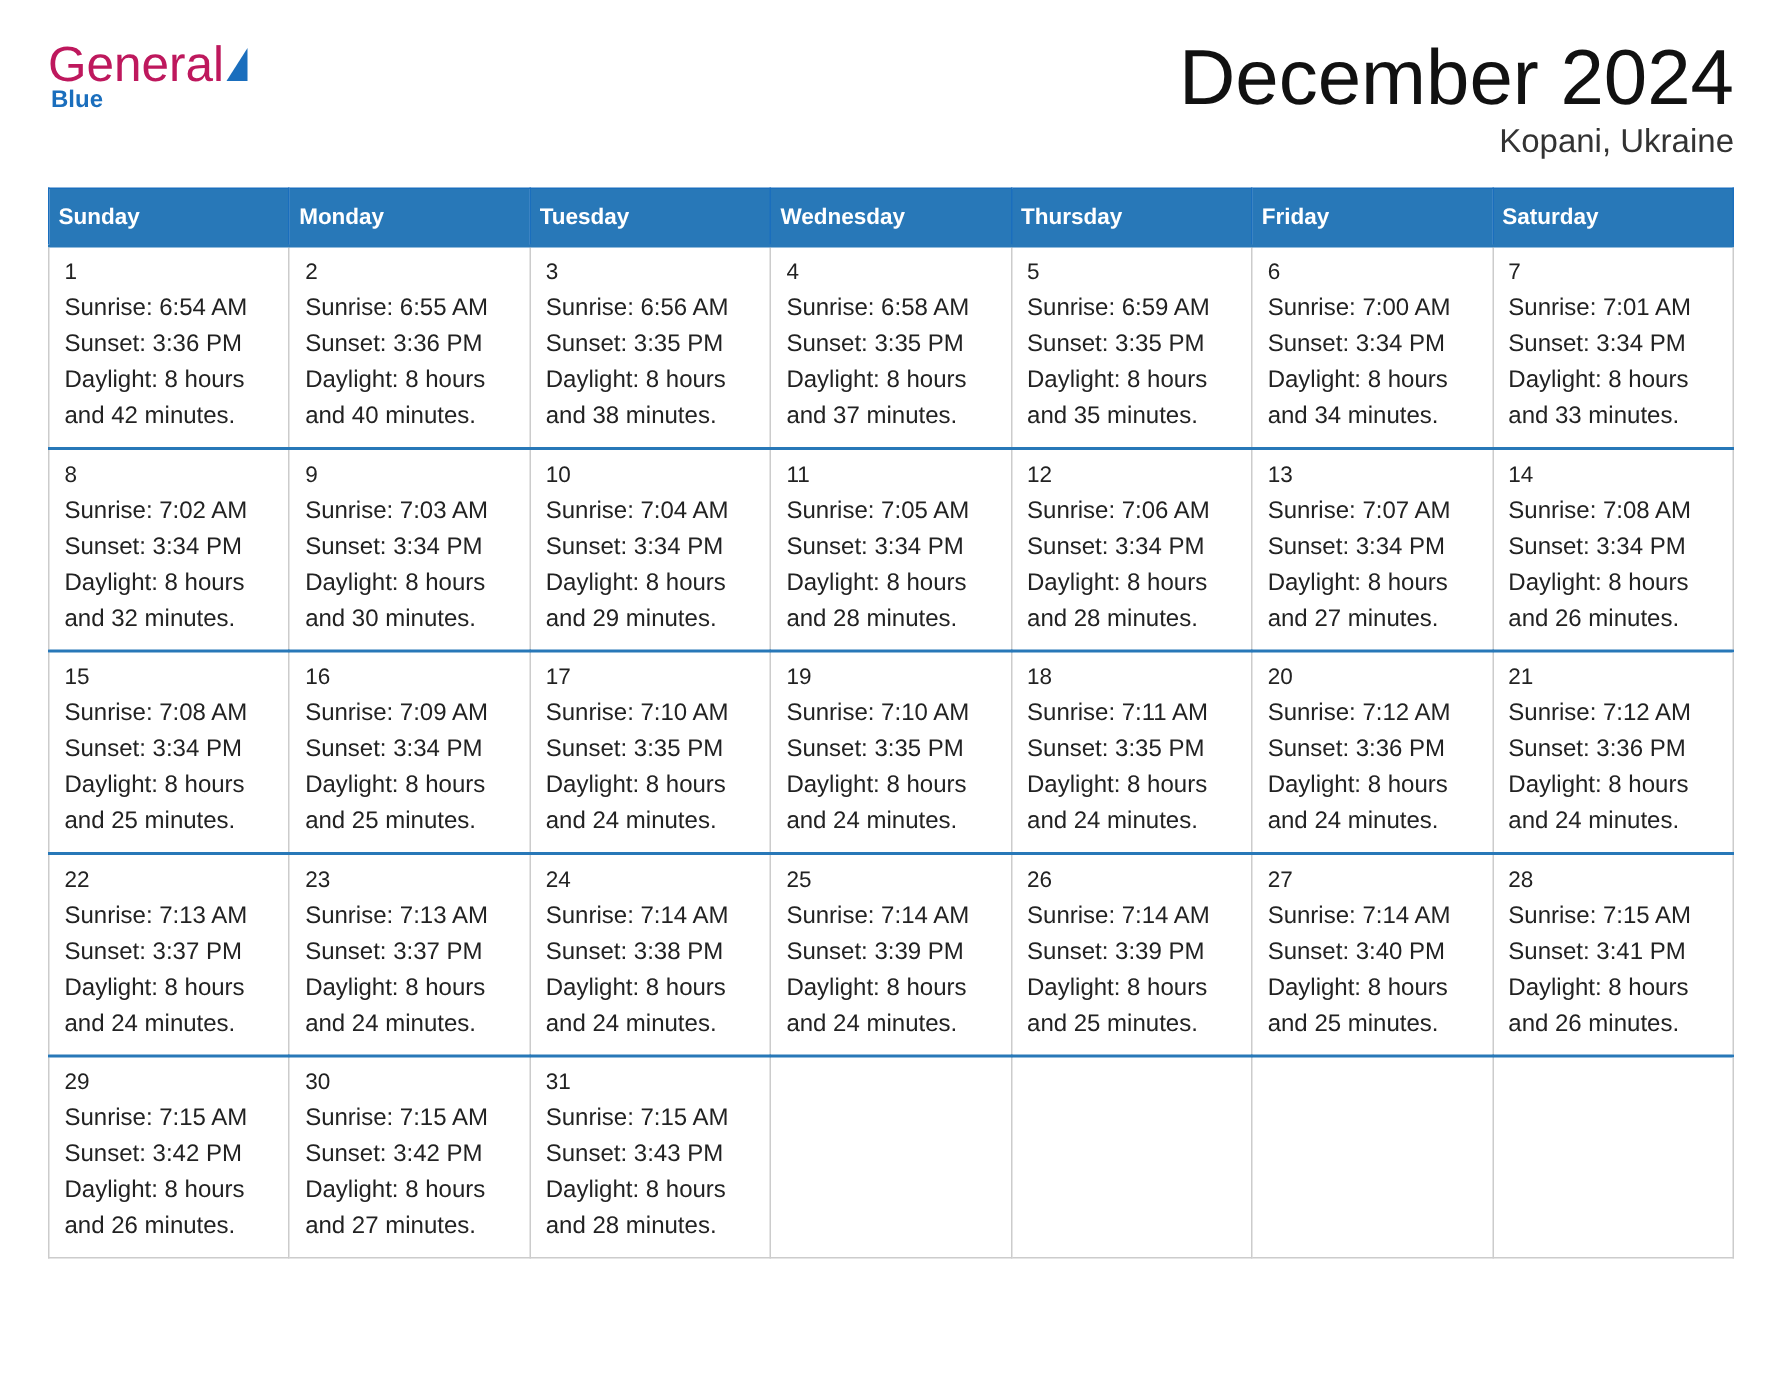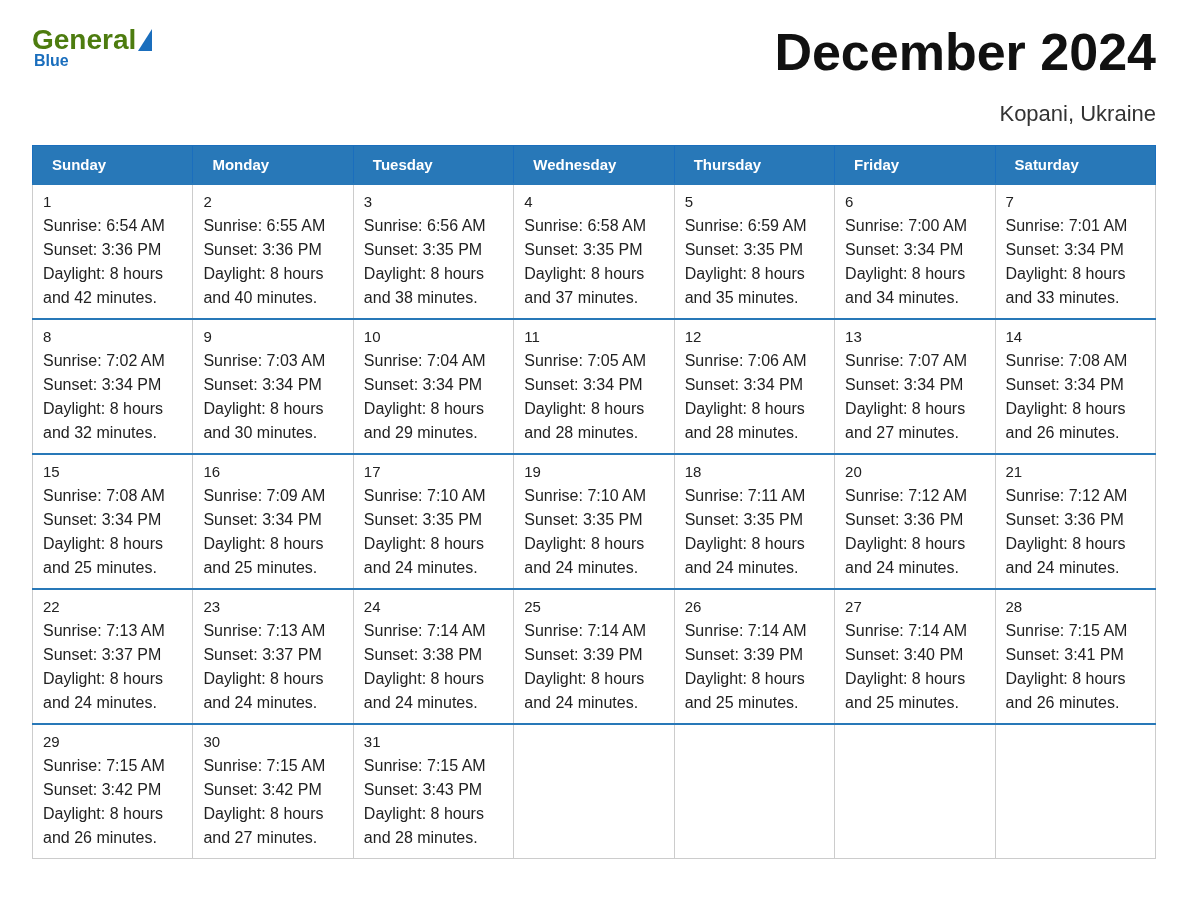--- a/index.html
+++ b/index.html
@@ -18,23 +18,23 @@
       margin-bottom: 18px;
     }
     .logo {
       display: flex;
       flex-direction: column;
       align-items: flex-start;
     }
     .logo-text {
       display: flex;
       align-items: center;
-      font-size: 28px;
-      font-weight: bold;
-      color: #4d7c0f;
+      font-size: 33px;
+      font-weight: normal;
+      color: #be185d;
     }
     .logo-triangle {
       width: 0;
       height: 0;
       border-left: 14px solid transparent;
       border-bottom: 22px solid #1a6ebd;
       display: inline-block;
       margin-left: 2px;
       vertical-align: middle;
     }
@@ -43,40 +43,40 @@
       font-size: 16px;
       font-weight: bold;
       margin-top: -4px;
       margin-left: 2px;
     }
     .title-area {
       text-align: right;
     }
     .page-title {
       font-size: 52px;
-      font-weight: bold;
+      font-weight: normal;
       color: #111;
       line-height: 1.1;
     }
     .subtitle {
       font-size: 22px;
       color: #333;
-      margin-top: 20px;
+      margin-top: 0;
     }
     table {
       width: 100%;
       border-collapse: collapse;
       margin-top: 4px;
     }
     thead tr th {
       background-color: #2878b8;
       color: #fff;
       font-size: 15px;
       font-weight: bold;
-      padding: 10px 19px;
+      padding: 10px 6px;
       text-align: left;
       border: 1px solid #1a6ebd;
     }
     tbody tr td {
       vertical-align: top;
       padding: 8px 10px;
       font-size: 13px;
       color: #222;
       border: 1px solid #ccc;
       width: 14.28%;

